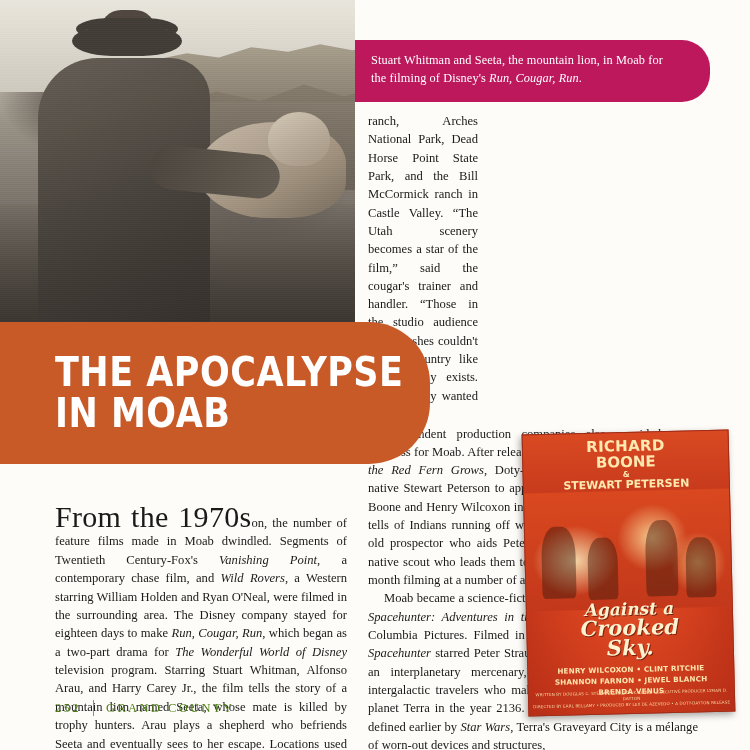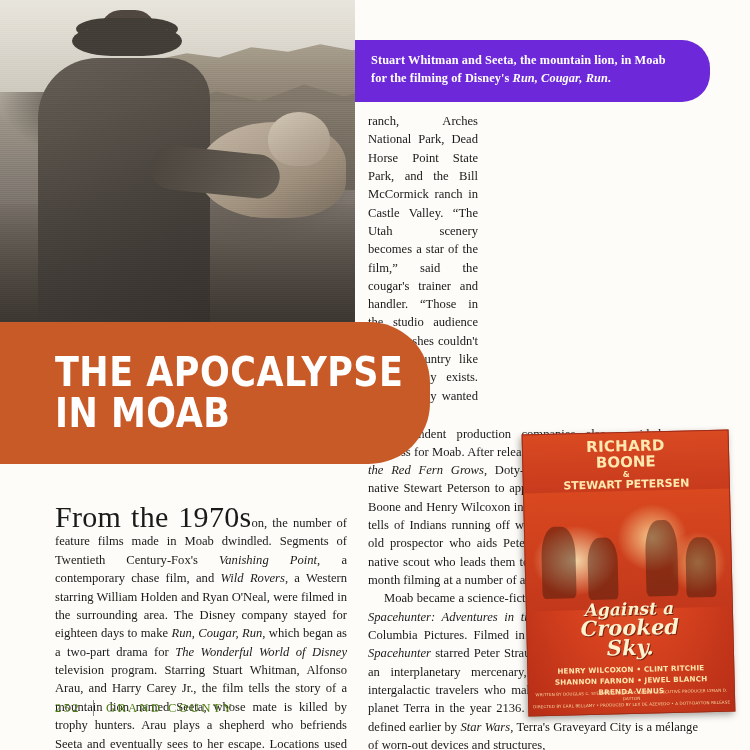--- a/index.html
+++ b/index.html
@@ -117,27 +117,27 @@
     mix-blend-mode: overlay;
   }
 
   
   .caption-pill {
     position: absolute;
     left: 355px;
     top: 40px;
     width: 355px;
     min-height: 52px;
-    background: #6d28d9;
+    background: #be185d;
     color: #ffffff;
     border-radius: 0 28px 28px 0;
     padding: 12px 40px 14px 16px;
     box-sizing: border-box;
     font-family: "Liberation Serif", serif;
-    font-weight: bold;
+    font-weight: normal;
     font-size: 12.3px;
     line-height: 1.45;
     letter-spacing: 0.1px;
   }
   .caption-pill i { font-style: italic; }
 
   
   .banner {
     position: absolute;
     left: 0;

